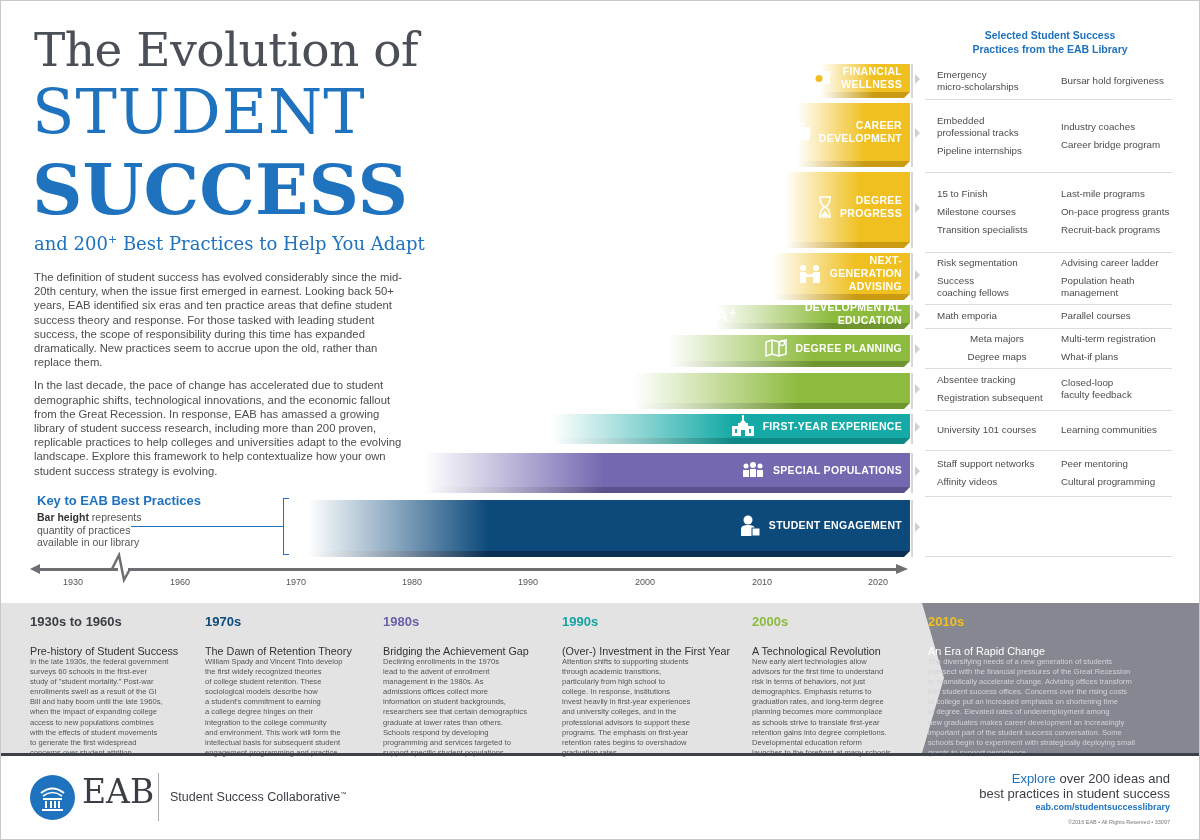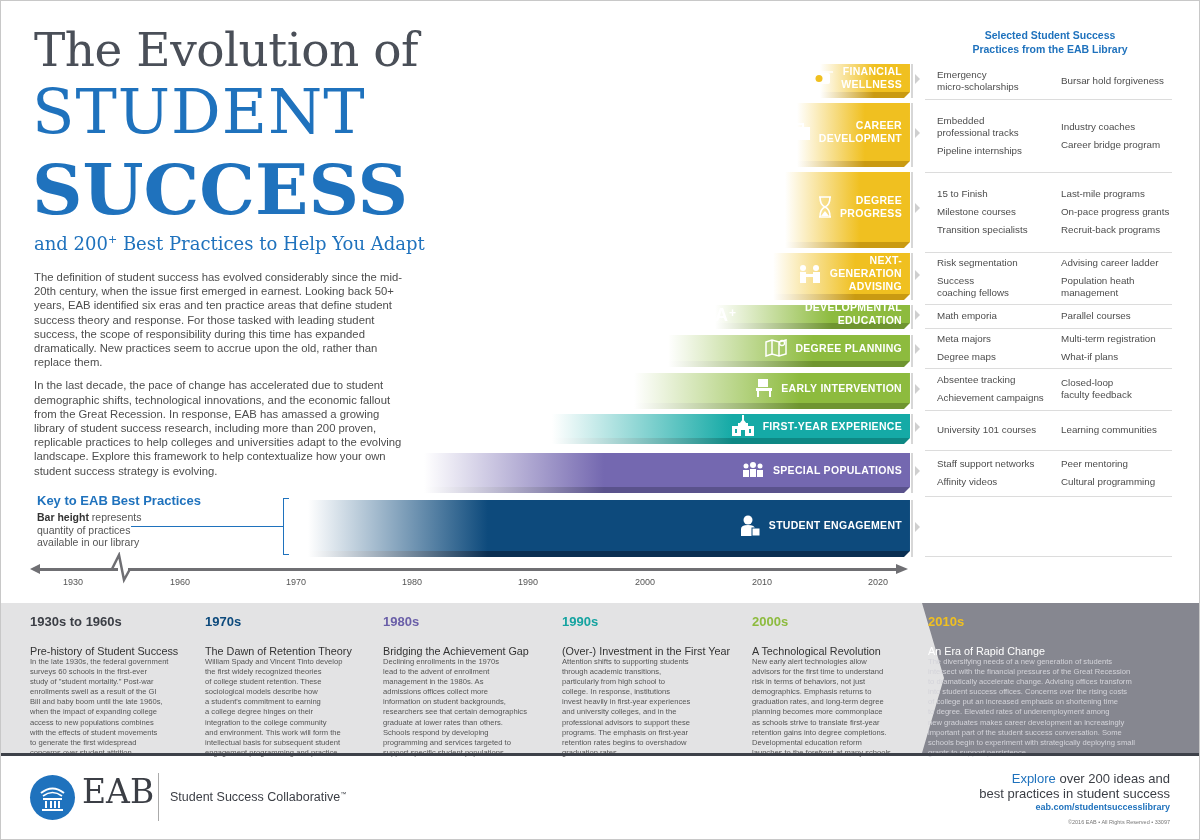--- a/index.html
+++ b/index.html
@@ -160,26 +160,20 @@
       <div class="bar-label"><span class="icon" style="color:#8dbb3e"><svg width="22" height="18" viewBox="0 0 22 18">
             <path d="M1 3 L7 1 L14 3 L21 1 V15 L14 17 L7 15 L1 17Z M7 1V15 M14 3V17" fill="none" stroke="#fff" stroke-width="1.5"></path>
             <circle cx="17" cy="4" r="2.5" fill="none" stroke="#fff" stroke-width="1.3"></circle>
           </svg></span><span>DEGREE PLANNING</span></div>
       <div class="bar-edge"></div>
       <div class="bar-arrow"></div>
     </div>
     <div class="bar" style="left: 633.56px; top: 373px; height: 36px; width: 276.44px; right: auto;">
       <div class="bar-body" style="background:linear-gradient(90deg, rgba(255,255,255,1) 0%, #8dbb3e 60%, #8dbb3e 100%); clip-path: polygon(0 0,100% 0,100% 100%,0 100%);"></div>
       <div class="bar-shadow" style="background:linear-gradient(90deg, rgba(255,255,255,1) 0%, #6f9530 60%, #6f9530 100%); clip-path: polygon(0 0,100% 0,calc(100% - 6px) 100%,0 100%); right:0;"></div>
-      <div class="bar-label"><span class="icon" style="color:#8dbb3e"><svg width="18" height="20" viewBox="0 0 18 20">
-            <rect x="3" y="1" width="10" height="8" fill="#fff"></rect>
-            <rect x="1" y="10" width="16" height="3" fill="#fff"></rect>
-            <rect x="2" y="13" width="2" height="6" fill="#fff"></rect>
-            <rect x="14" y="13" width="2" height="6" fill="#fff"></rect>
-          </svg></span><span>EARLY INTERVENTION</span></div>
       <div class="bar-edge"></div>
       <div class="bar-arrow"></div>
     </div>
     <div class="bar" style="left: 552.08px; top: 414px; height: 30px; width: 357.92px; right: auto;">
       <div class="bar-body" style="background:linear-gradient(90deg, rgba(255,255,255,1) 0%, #15aaa6 50.290567724631195%, #15aaa6 100%); clip-path: polygon(0 0,100% 0,100% 100%,0 100%);"></div>
       <div class="bar-shadow" style="background:linear-gradient(90deg, rgba(255,255,255,1) 0%, #0e8884 50.290567724631195%, #0e8884 100%); clip-path: polygon(0 0,100% 0,calc(100% - 6px) 100%,0 100%); right:0;"></div>
       <div class="bar-label"><span class="icon" style="color:#15aaa6"><svg width="24" height="22" viewBox="0 0 24 22">
             <rect x="11" y="0" width="2" height="5" fill="#fff"></rect>
             <path d="M8 9 L12 4 L16 9Z" fill="#fff"></path>
             <rect x="1" y="11" width="22" height="10" fill="#fff"></rect>
@@ -264,33 +258,33 @@
     </div>
     <div class="prac-row" style="top: 305px; height: 24px;">
       <div class="prac-col c1" style="top: 5px;">
         <div>Math emporia</div>
       </div>
       <div class="prac-col c2" style="top: 5px;">
         <div>Parallel courses</div>
       </div>
     </div>
     <div class="prac-row" style="top: 329px; height: 40px;">
-      <div class="prac-col c1" style="top: 4px;">
+      <div class="prac-col c1" style="top: 4px; text-align: center;">
         <div>Meta majors</div>
         <div>Degree maps</div>
       </div>
       <div class="prac-col c2" style="top: 4px;">
         <div>Multi-term registration</div>
         <div>What-if plans</div>
       </div>
     </div>
     <div class="prac-row" style="top: 369px; height: 42px;">
       <div class="prac-col c1" style="top: 5px;">
         <div>Absentee tracking</div>
-        <div>Achievement campaigns</div>
+        <div>Registration subsequent</div>
       </div>
       <div class="prac-col c2" style="top: 8px;">
         <div>Closed-loop
 faculty feedback</div>
       </div>
     </div>
     <div class="prac-row" style="top: 411px; height: 40px;">
       <div class="prac-col c1" style="top: 13px;">
         <div>University 101 courses</div>
       </div>

